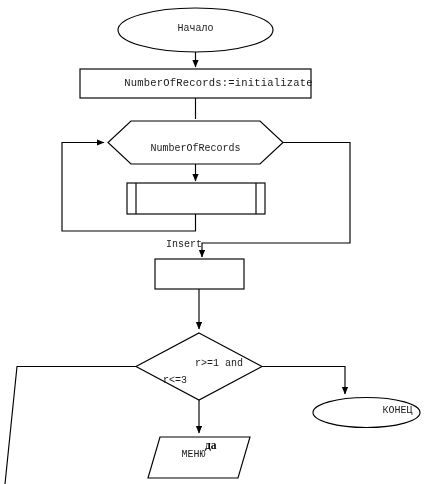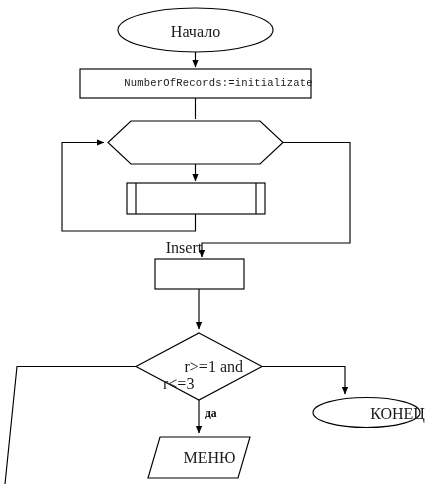--- a/index.html
+++ b/index.html
@@ -27,36 +27,37 @@
   }
   .node-text {
     position: absolute;
     text-align: center;
     color: #1a1a1a;
     line-height: 1.18;
     pointer-events: none;
     white-space: pre;
   }
   .t-sans {
-    font-family: Liberation Serif, serif;
-    font-size: 16px;
+    font-family: Liberation Mono, monospace;
+    font-size: 10px;
   }
   .t-mono {
     font-family: "Liberation Mono", "DejaVu Sans Mono", monospace;
     font-size: 10.5px;
     letter-spacing: 0.2px;
   }
   .t-bold-serif {
     font-family: "Liberation Serif", serif;
     font-size: 11.5px;
     font-weight: bold;
   }
   .edge-label {
     position: absolute;
     color: #000000;
+    margin-top: 32px;
   }
 </style>
 </head>
 <body>
 
 <div id="canvas">
 
   <svg id="flow-svg" viewBox="0 0 433 484">
     <defs>
       <marker id="arrow" markerWidth="9" markerHeight="9" refX="7.2" refY="3.2" orient="auto" markerUnits="userSpaceOnUse">
@@ -102,26 +103,27 @@
 
       <polygon points="160,437 250,437 238,478 148,478"></polygon>
 
     </g>
   </svg>
 
   <div class="node-text t-sans" style="left:118px; top:23px; width:155px;">Начало</div>
 
   <div class="node-text t-mono" style="left:80px; top:77px; width:277px;">NumberOfRecords:=initializate</div>
 
+  <div class="node-text t-sans" style="left:108px; top:143px; width:175px;">NumberOfRecords</div>
 
   <div class="node-text t-sans" style="left:136px; top:191px; width:96px;margin-top:48px;">Insert</div>
 
 
   <div class="node-text t-sans" style="left:163px; top:358px; width:80px; text-align:right;">r&gt;=1 and</div>
   <div class="node-text t-sans" style="left:163px; top:375px; width:80px; text-align:left;">r&lt;=3</div>
 
   <div class="node-text t-bold-serif edge-label" style="left:205px; top:407px; width:30px; text-align:left;">да</div>
 
   <div class="node-text t-sans" style="left:313px; top:405px; width:107px;padding-left:31px;">КОНЕЦ</div>
 
-  <div class="node-text t-sans" style="left:170px; top:449px; width:79px;">МЕНЮ</div>
+  <div class="node-text t-sans" style="left:154px; top:449px; width:79px;">МЕНЮ</div>
 
 </div>
 
 </body></html>

